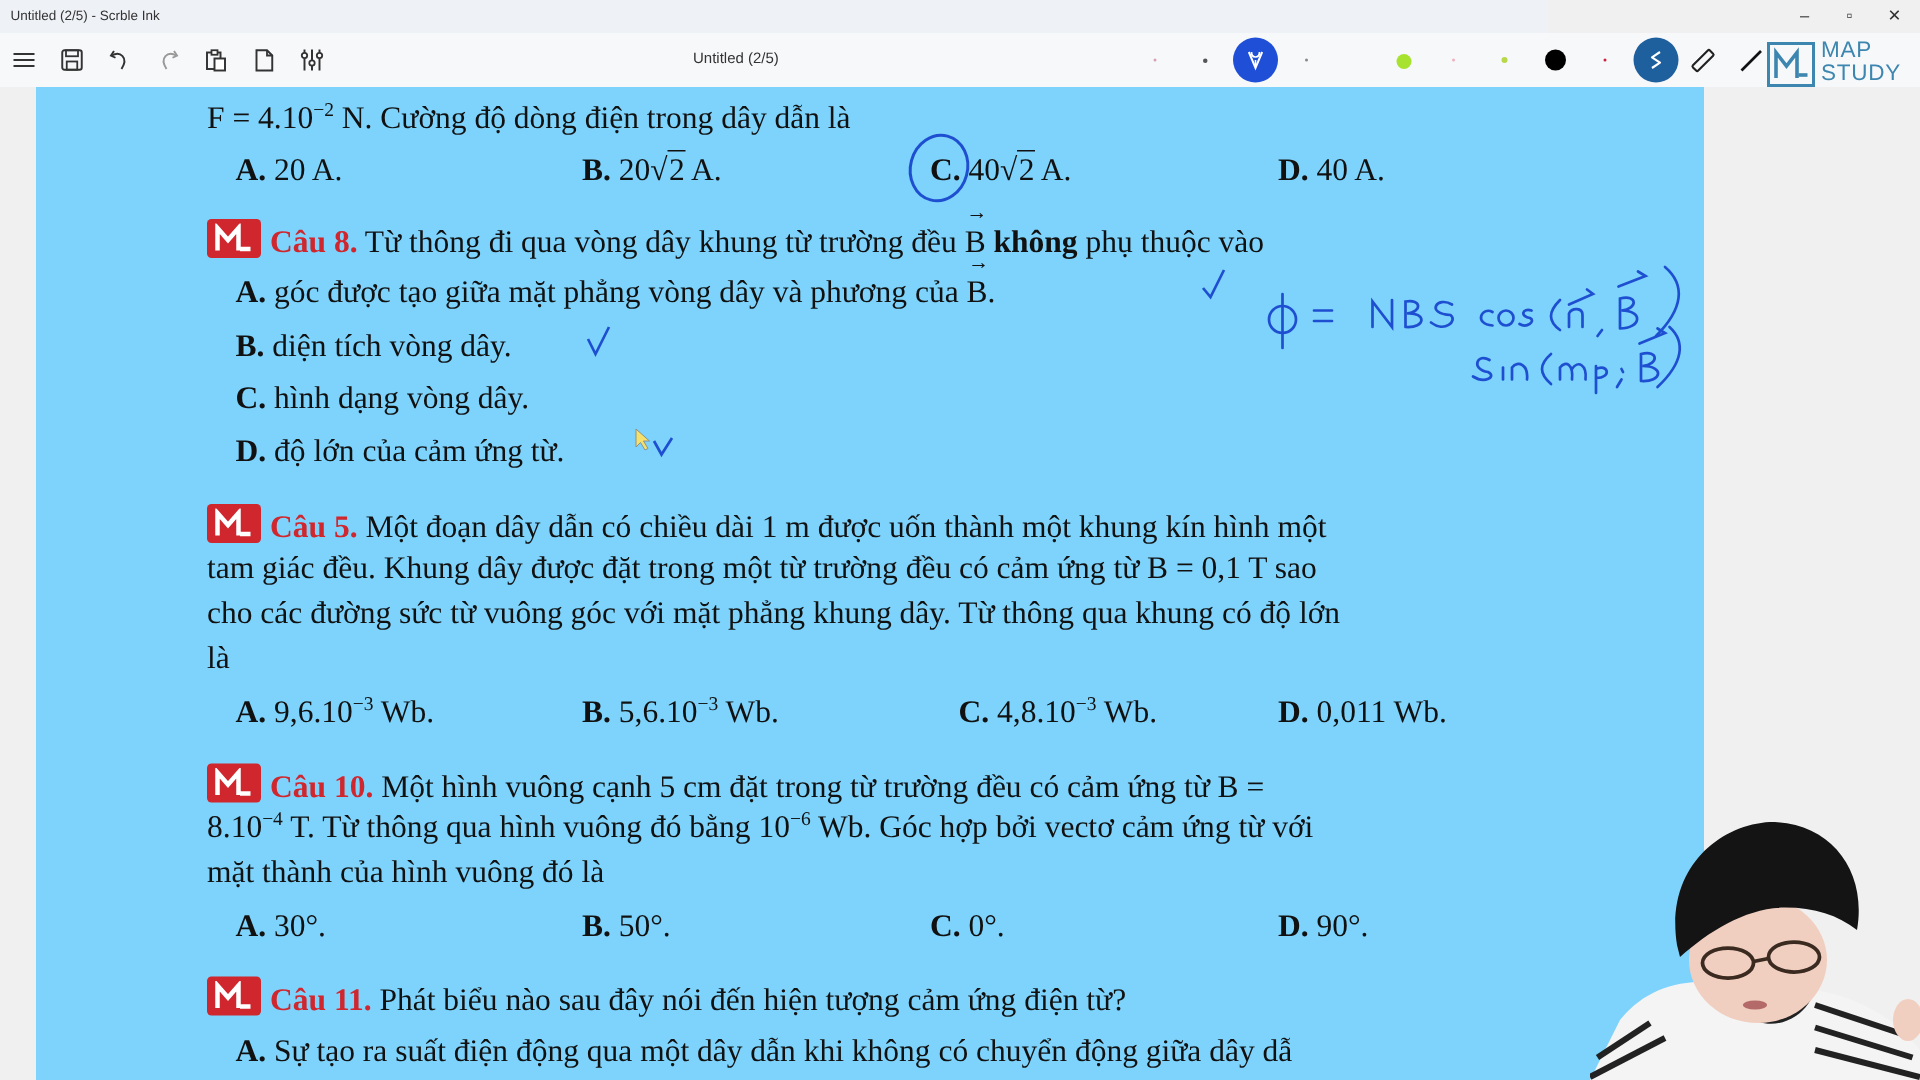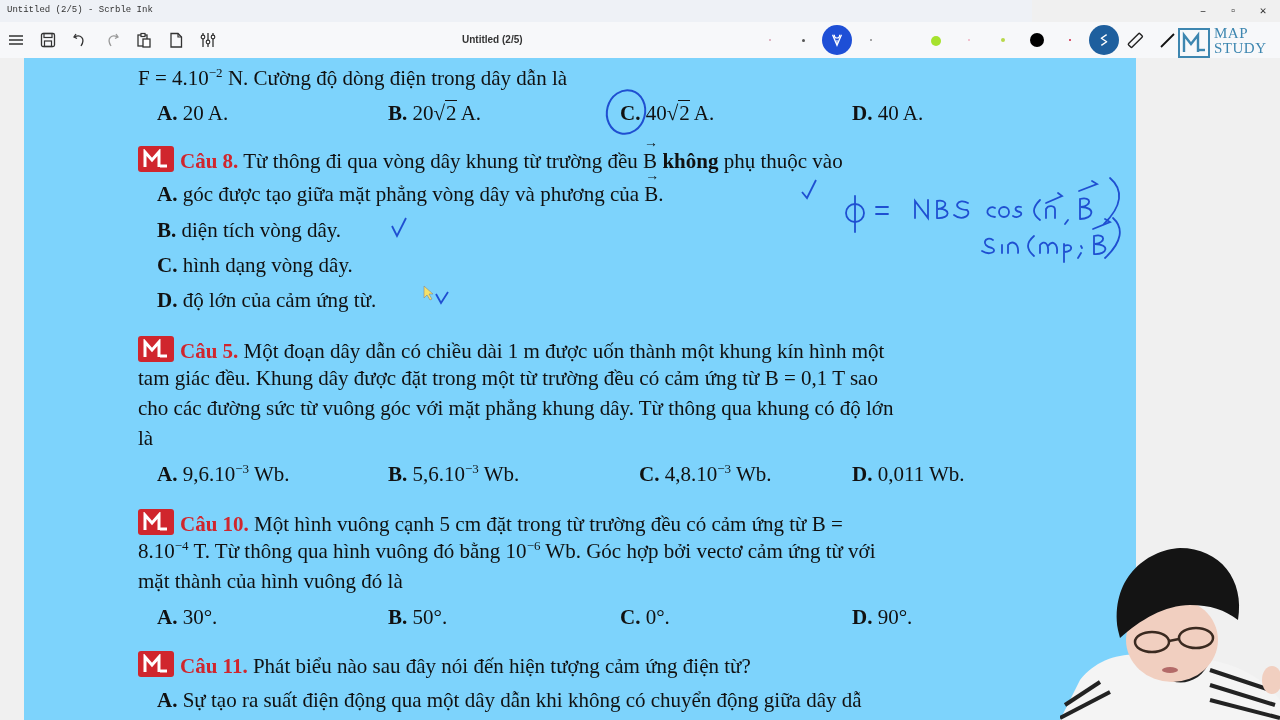--- a/index.html
+++ b/index.html
@@ -1,31 +1,31 @@
 <!DOCTYPE html>
 <html><head>
 <meta charset="utf-8">
 <style>
   * { box-sizing: border-box; margin: 0; padding: 0; }
   html, body { width: 1280px; height: 720px; overflow: hidden; background: #f0f0f0; }
   body { position: relative; font-family: "Liberation Sans", sans-serif; }
 
   
-  .titlebar { position: absolute; left: 0; top: 0; width: 1032px; height: 22px; background: #eef1f6; font-family: Liberation Mono, monospace; }
+  .titlebar { position: absolute; left: 0; top: 0; width: 1032px; height: 22px; background: #eef1f6; }
   .titlebar .title { position: absolute; left: 7px; top: 5px; font-size: 9px; color: #333; }
   .winctl { position: absolute; top: 2px; width: 30px; height: 18px; text-align: center; font-size: 11px; color: #333; line-height: 18px; }
 
   
-  .toolbar { position: absolute; left: 0; top: 22px; width: 1280px; height: 36px; background: #f7f8fa; font-weight: bold; }
+  .toolbar { position: absolute; left: 0; top: 22px; width: 1280px; height: 36px; background: #f7f8fa; }
   .tb-icon { position: absolute; top: 7px; width: 22px; height: 22px; display: flex; align-items: center; justify-content: center; }
   .tb-icon svg { width: 18px; height: 18px; }
   .doc-name { position: absolute; left: 462px; top: 12px; font-size: 10px; color: #333; }
   .dot { position: absolute; border-radius: 50%; }
   .pen-btn { position: absolute; top: 3px; width: 30px; height: 30px; border-radius: 50%; display: flex; align-items: center; justify-content: center; }
-  .logo { position: absolute; left: 1178px; top: 26px; width: 100px; height: 32px; font-family: Liberation Serif, serif; }
+  .logo { position: absolute; left: 1178px; top: 26px; width: 100px; height: 32px; }
   .logo-box { position: absolute; left: 0; top: 2px; width: 32px; height: 30px; border: 2px solid #3d86b0; }
   .logo-text { position: absolute; left: 36px; top: 0px; font-size: 15px; line-height: 15px; color: #3d86b0; letter-spacing: 0.5px; }
 
   
   .page { position: absolute; left: 24px; top: 58px; width: 1112px; height: 662px; background: #7dd3fc; }
   .content { position: absolute; left: 114px; top: 0; width: 960px; font-family: "Liberation Serif", serif; color: #111; font-size: 21px; }
   .line { position: absolute; white-space: nowrap; left: 0; }
   .opt { position: absolute; white-space: nowrap; font-size: 21px; }
   .opt b { font-weight: bold; }
   .qhead { color: #d0262d; font-weight: bold; }

